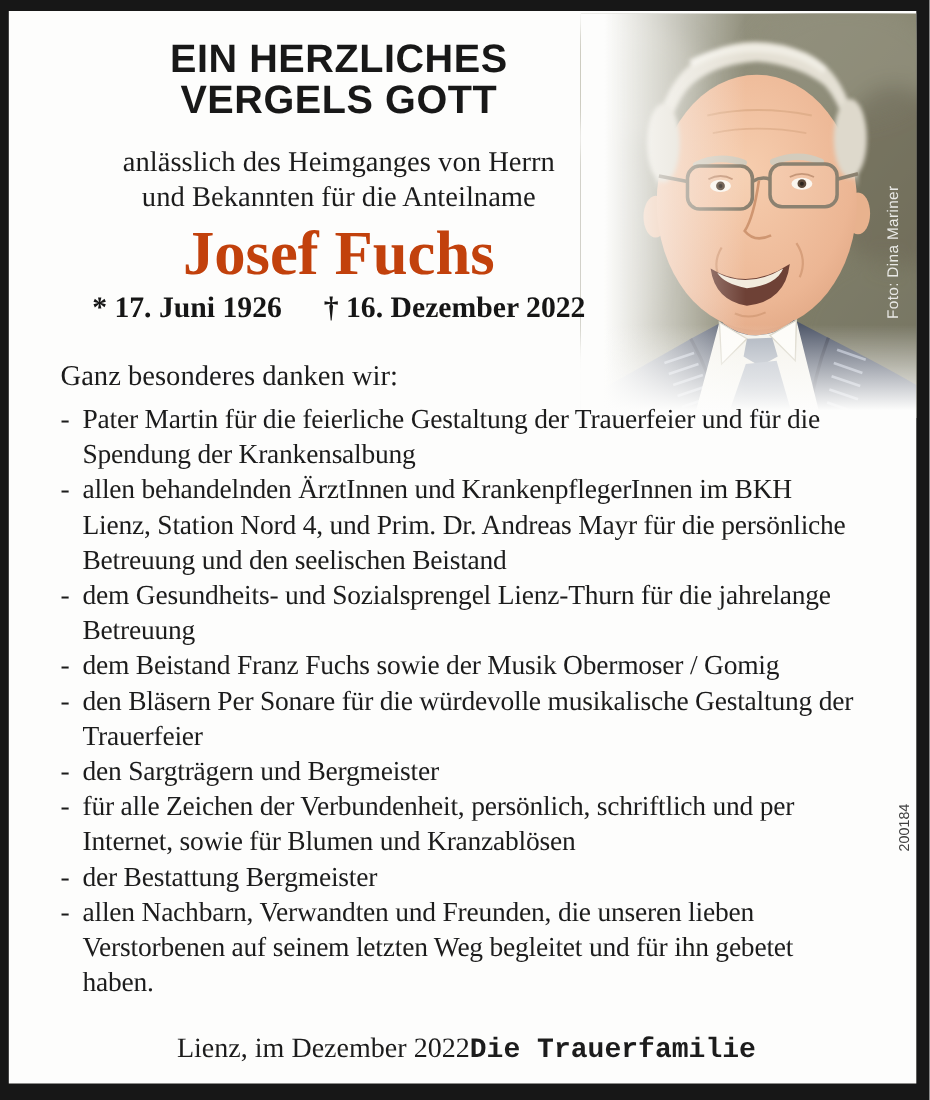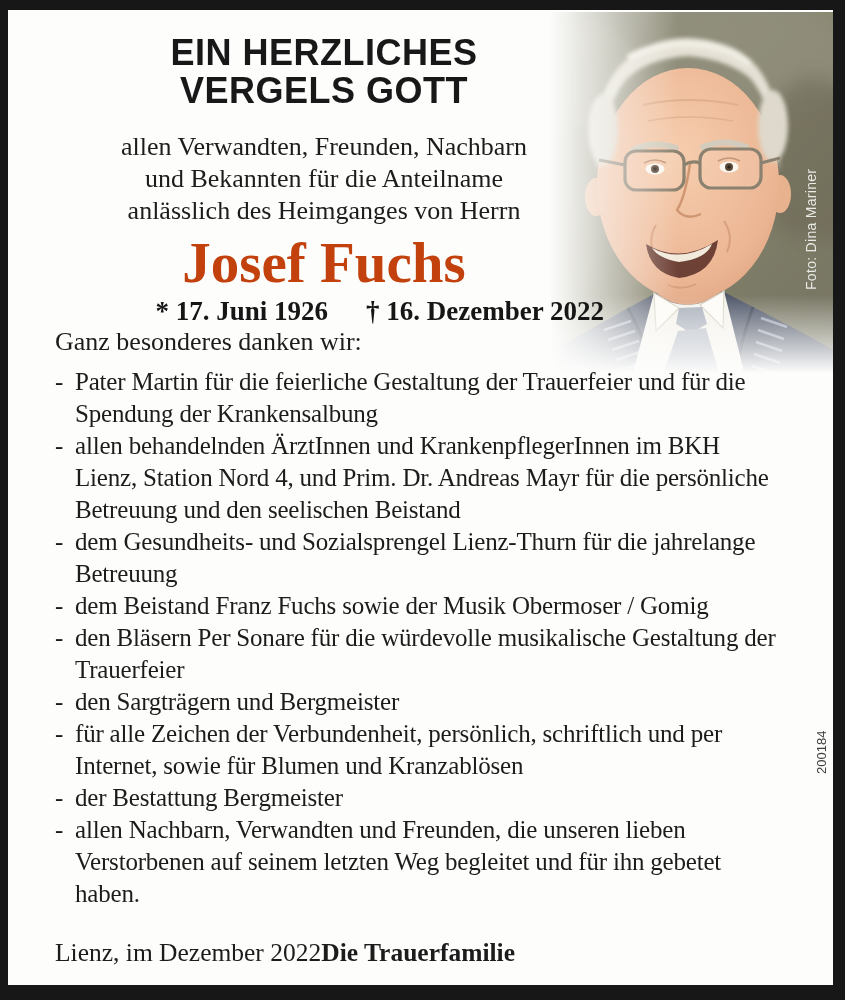--- a/index.html
+++ b/index.html
@@ -33,55 +33,55 @@
   }
   .photo-credit{
     position:absolute;top:138px;right:14px;height:140px;
     writing-mode:vertical-rl;transform:rotate(180deg);
     font-family:"Liberation Sans","DejaVu Sans",sans-serif;
     font-size:14px;color:#e9e9e6;letter-spacing:.3px;white-space:nowrap;
   }
 
   
   .header-block{
-    position:absolute;top:24px;left:36px;width:560px;text-align:center;
+    position:absolute;top:24px;left:20px;width:560px;text-align:center;
   }
   .title{
     font-family:"Liberation Sans","DejaVu Sans",sans-serif;
     font-weight:700;font-size:36px;line-height:38px;letter-spacing:.5px;
     color:#181818;
   }
   .intro{
     margin-top:21px;font-size:26px;line-height:32px;color:#1c1c1c;
   }
   .deceased-name{
     margin-top:6px;font-weight:700;font-size:57px;line-height:60px;color:#c2410c;
   }
   .dates{
-    margin-top:3px;font-weight:700;font-size:27px;color:#161616;text-align:right;
+    margin-top:3px;font-weight:700;font-size:27px;color:#161616;
   }
   .dates .death{margin-left:38px;}
 
   
   .thanks{
     position:absolute;top:316px;left:47px;width:726px;
     font-size:25px;line-height:32px;
   }
   .thanks-intro{font-size:26px;line-height:32px;margin-bottom:8px;}
   .thanks-item{display:flex;}
   .thanks-item .bullet{flex:0 0 20px;}
   .thanks-item .txt{flex:1;letter-spacing:-0.2px;}
 
   
   .footer{
     position:absolute;top:928px;left:47px;right:40px;
-    display:flex;justify-content:flex-start;align-items:baseline;
+    display:flex;justify-content:center;align-items:baseline;
     font-size:25.5px;
   }
-  .footer .family{font-weight:700;}
+  .footer .family{font-weight:700;font-family:Liberation Mono, monospace;}
 
   
   .ref-number{
     position:absolute;top:702px;right:4px;height:62px;
     writing-mode:vertical-rl;transform:rotate(180deg);
     font-family:"Liberation Sans","DejaVu Sans",sans-serif;
     font-size:13px;color:#3f3f3f;white-space:nowrap;
   }
 </style>
 </head>
@@ -194,23 +194,22 @@
     <div class="fade-bottom"></div>
     <div class="photo-credit">Foto: Dina Mariner</div>
   </div>
 
   <div class="header-block">
     <div class="title">
       <div>EIN HERZLICHES</div>
       <div>VERGELS GOTT</div>
     </div>
     <div class="intro">
-      <div>allen Verwandten, Freunden, Nachbarn</div>
+      <div>anlässlich des Heimganges von Herrn</div>
       <div>und Bekannten für die Anteilname</div>
-      <div>anlässlich des Heimganges von Herrn</div>
     </div>
     <div class="deceased-name">Josef Fuchs</div>
     <div class="dates">
       <span class="birth">* 17. Juni 1926</span><span class="death">† 16. Dezember 2022</span>
     </div>
   </div>
 
   <div class="thanks">
     <div class="thanks-intro">Ganz besonderes danken wir:</div>
     <div class="thanks-list">

